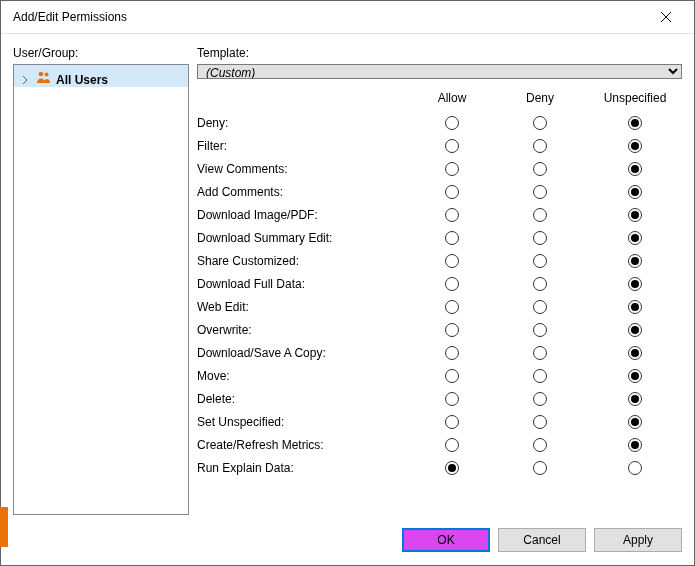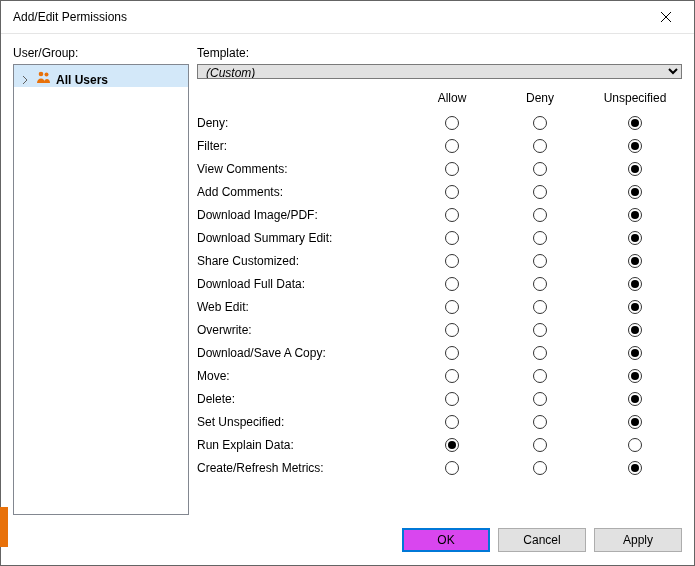--- a/index.html
+++ b/index.html
@@ -247,41 +247,41 @@
                 <div class="radio"></div>
               </div>
               <div class="rcell">
                 <div class="radio"></div>
               </div>
               <div class="rcell">
                 <div class="radio sel"></div>
               </div>
             </div>
             <div class="perm-row">
+              <div class="perm-name">Create/Refresh Metrics:</div>
+              <div class="rcell">
+                <div class="radio"></div>
+              </div>
+              <div class="rcell">
+                <div class="radio"></div>
+              </div>
+              <div class="rcell">
+                <div class="radio sel"></div>
+              </div>
+            </div>
+            <div class="perm-row">
               <div class="perm-name">Run Explain Data:</div>
               <div class="rcell">
                 <div class="radio sel"></div>
               </div>
               <div class="rcell">
                 <div class="radio"></div>
               </div>
               <div class="rcell">
                 <div class="radio"></div>
-              </div>
-            </div>
-            <div class="perm-row">
-              <div class="perm-name">Create/Refresh Metrics:</div>
-              <div class="rcell">
-                <div class="radio"></div>
-              </div>
-              <div class="rcell">
-                <div class="radio"></div>
-              </div>
-              <div class="rcell">
-                <div class="radio sel"></div>
               </div>
             </div>
           </div>
       </div>
     </div>
 
   </div>
 
   <div class="footer">
     <button class="btn primary">OK</button>

